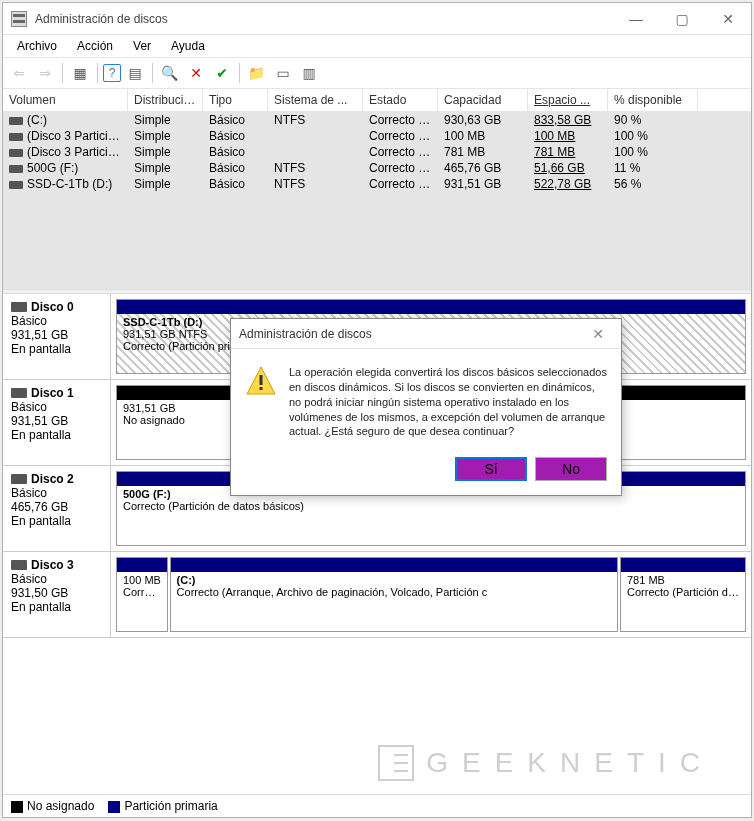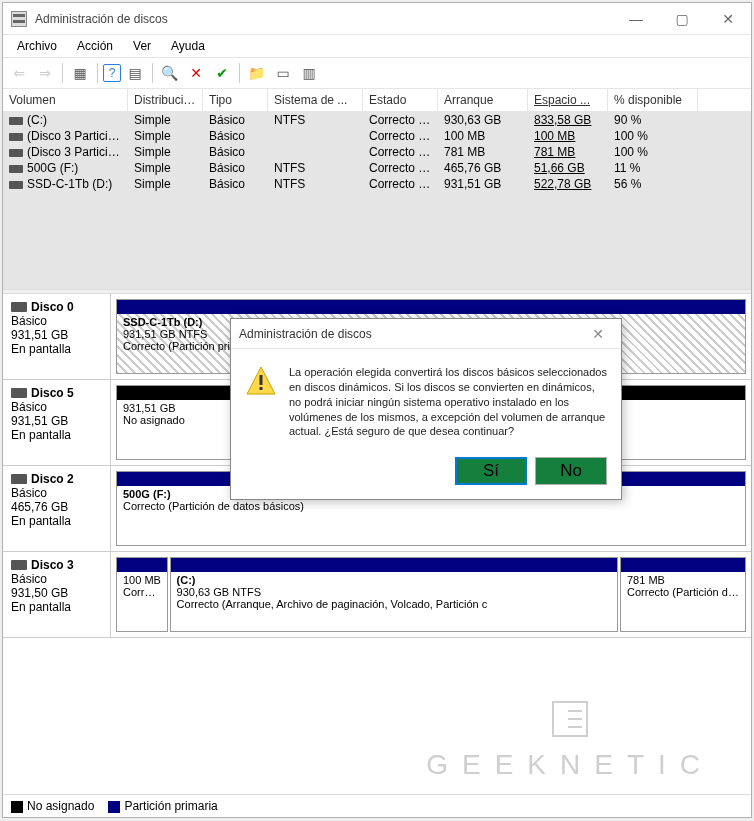--- a/index.html
+++ b/index.html
@@ -59,24 +59,24 @@
 .leg-sw { width: 12px; height: 12px; display: inline-block; margin-right: 4px; vertical-align: middle; }
 
 .dialog { position: absolute; left: 230px; top: 318px; width: 392px; background: #fff; border: 1px solid #888; box-shadow: 2px 2px 10px rgba(0,0,0,.25); font-size: 12px; }
 .dlg-title { height: 30px; display: flex; align-items: center; padding: 0 8px; border-bottom: 1px solid #e5e5e5; }
 .dlg-title .t { flex: 1; color: #333; }
 .dlg-close { width: 30px; text-align: center; color: #888; font-size: 14px; }
 .dlg-body { display: flex; padding: 16px 14px 8px 14px; gap: 12px; }
 .warn-icon { width: 32px; height: 32px; flex: 0 0 32px; }
 .dlg-msg { font-size: 11px; line-height: 1.35; color: #222; }
 .dlg-btns { display: flex; justify-content: flex-end; gap: 8px; padding: 10px 14px 14px; }
-.dlg-btn { min-width: 72px; padding: 3px 14px; background: #15803d; border: 1px solid #adadad; font-size: 17px; text-align: center; }
+.dlg-btn { min-width: 72px; padding: 3px 14px; background: #a21caf; border: 1px solid #adadad; font-size: 14px; text-align: center; }
 .dlg-btn.default { border: 1px solid #0078d7; box-shadow: 0 0 0 1px #0078d7 inset; }
 
-.watermark { position:absolute; right:40px; bottom:40px; color:#cfcfcf; font-size:28px; letter-spacing:14px; font-weight:300; display:flex; align-items:center; gap:12px; pointer-events:none;flex-direction:column; }
+.watermark { position:absolute; right:40px; bottom:40px; color:#cfcfcf; font-size:28px; letter-spacing:14px; font-weight:300; display:flex; align-items:center; gap:12px; pointer-events:none; }
 .watermark .logo { width:36px; height:36px; border:2px solid #cfcfcf; display:flex; flex-direction:column; justify-content:space-around; padding:4px 4px 4px 14px; }
 .watermark .logo span { display:block; height:2px; background:#cfcfcf; }
 </style>
 </head>
 <body>
 
 <div class="window">
 
   <div class="titlebar">
     <div class="app-icon">
@@ -114,21 +114,21 @@
     <div class="tb-btn">▥</div>
   </div>
 
   <div class="volume-table">
     <div class="vt-header">
       <div class="col c-vol">Volumen</div>
       <div class="col c-dist">Distribución</div>
       <div class="col c-tipo">Tipo</div>
       <div class="col c-sist">Sistema de ...</div>
       <div class="col c-est">Estado</div>
-      <div class="col c-cap">Arranque</div>
+      <div class="col c-cap">Capacidad</div>
       <div class="col c-esp">Espacio ...</div>
       <div class="col c-pct">% disponible</div>
     </div>
     <div id="vol-rows">
         <div class="vt-row">
           <div class="col c-vol"><span class="vol-icon"></span><span>(C:)</span></div>
           <div class="col c-dist">Simple</div>
           <div class="col c-tipo">Básico</div>
           <div class="col c-sist">NTFS</div>
           <div class="col c-est">Correcto (...</div>
@@ -200,21 +200,21 @@
               <div class="part-sz">931,51 GB NTFS</div>
               <div class="part-stat">Correcto (Partición primaria)</div>
             </div>
           </div>
         </div>
       </div>
       <div class="disk-row">
         <div class="disk-info">
           <div class="disk-hdr">
             <span class="disk-icon"></span>
-            <span>Disco 5</span>
+            <span>Disco 1</span>
           </div>
           <div>Básico</div>
           <div>931,51 GB</div>
           <div>En pantalla</div>
         </div>
         <div class="disk-parts">
           <div class="part" style="flex: 1 1 0%;">
             <div class="part-stripe stripe-unalloc"></div>
             <div class="part-body ">
               <div class="part-sz">931,51 GB</div>
@@ -258,21 +258,20 @@
             <div class="part-stripe stripe-primary"></div>
             <div class="part-body ">
               <div class="part-sz">100 MB</div>
               <div class="part-stat">Correcto (</div>
             </div>
           </div>
           <div class="part" style="flex: 0.72 1 0%;">
             <div class="part-stripe stripe-primary"></div>
             <div class="part-body ">
               <div class="part-label">(C:)</div>
-              <div class="part-sz">930,63 GB NTFS</div>
               <div class="part-stat">Correcto (Arranque, Archivo de paginación, Volcado, Partición c</div>
             </div>
           </div>
           <div class="part" style="flex: 0.2 1 0%;">
             <div class="part-stripe stripe-primary"></div>
             <div class="part-body ">
               <div class="part-sz">781 MB</div>
               <div class="part-stat">Correcto (Partición de recupe</div>
             </div>
           </div>

